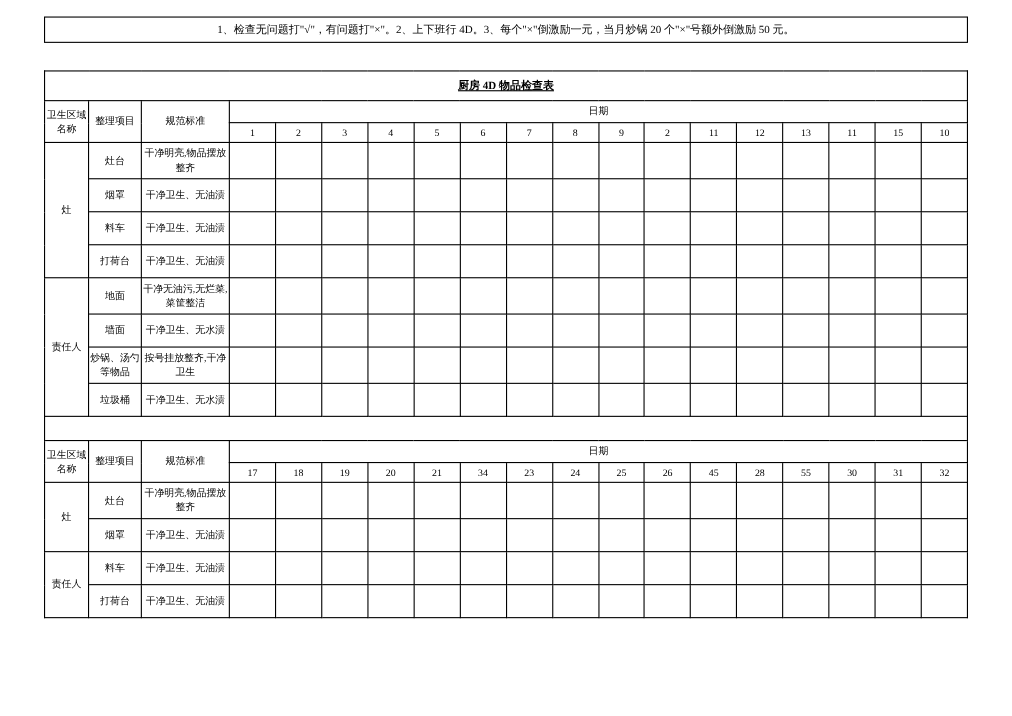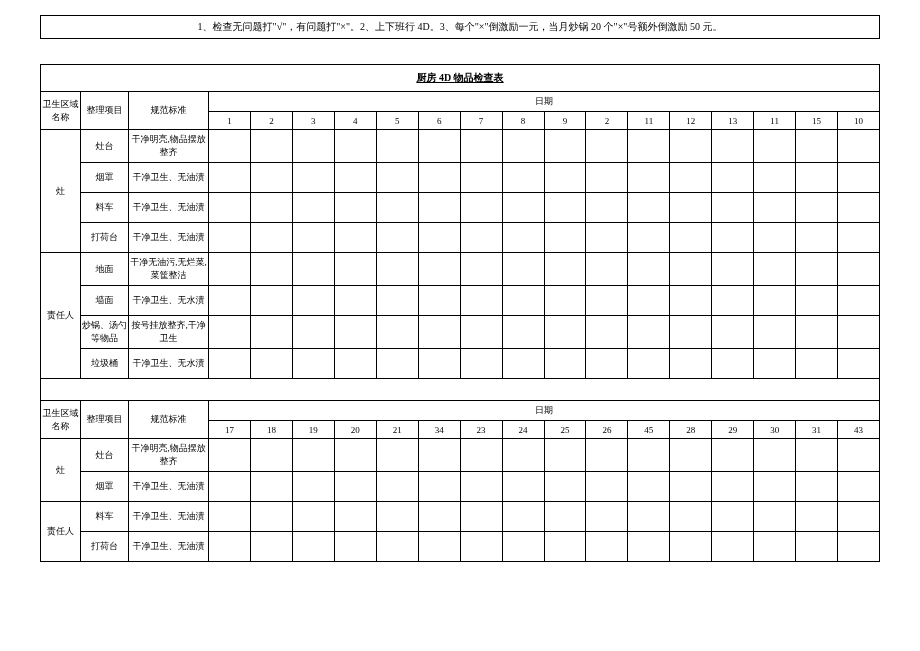--- a/index.html
+++ b/index.html
@@ -283,24 +283,24 @@
     <td>19</td>
     <td>20</td>
     <td>21</td>
     <td>34</td>
     <td>23</td>
     <td>24</td>
     <td>25</td>
     <td>26</td>
     <td>45</td>
     <td>28</td>
-    <td>29</td>
+    <td>55</td>
     <td>30</td>
     <td>31</td>
-    <td>43</td>
+    <td>32</td>
   </tr>
 
   <tr class="data-row">
     <td rowspan="2">灶</td>
     <td>灶台</td>
     <td>干净明亮,物品摆放整齐</td>
     <td></td>
         <td></td>
         <td></td>
         <td></td>

